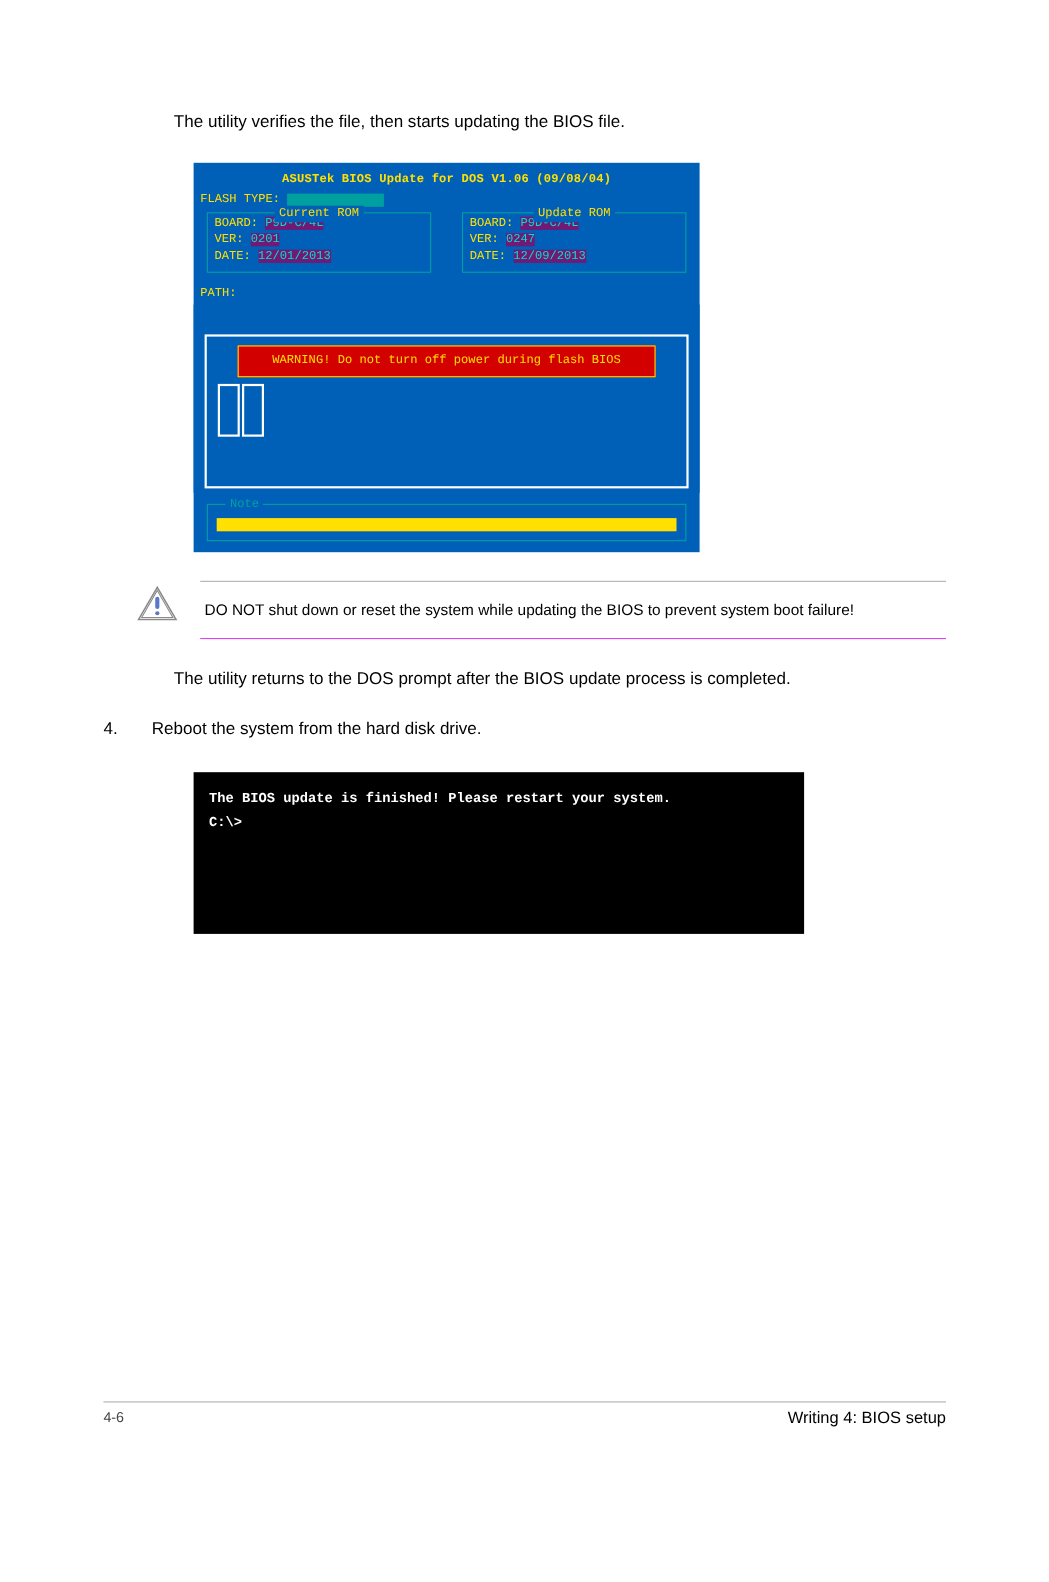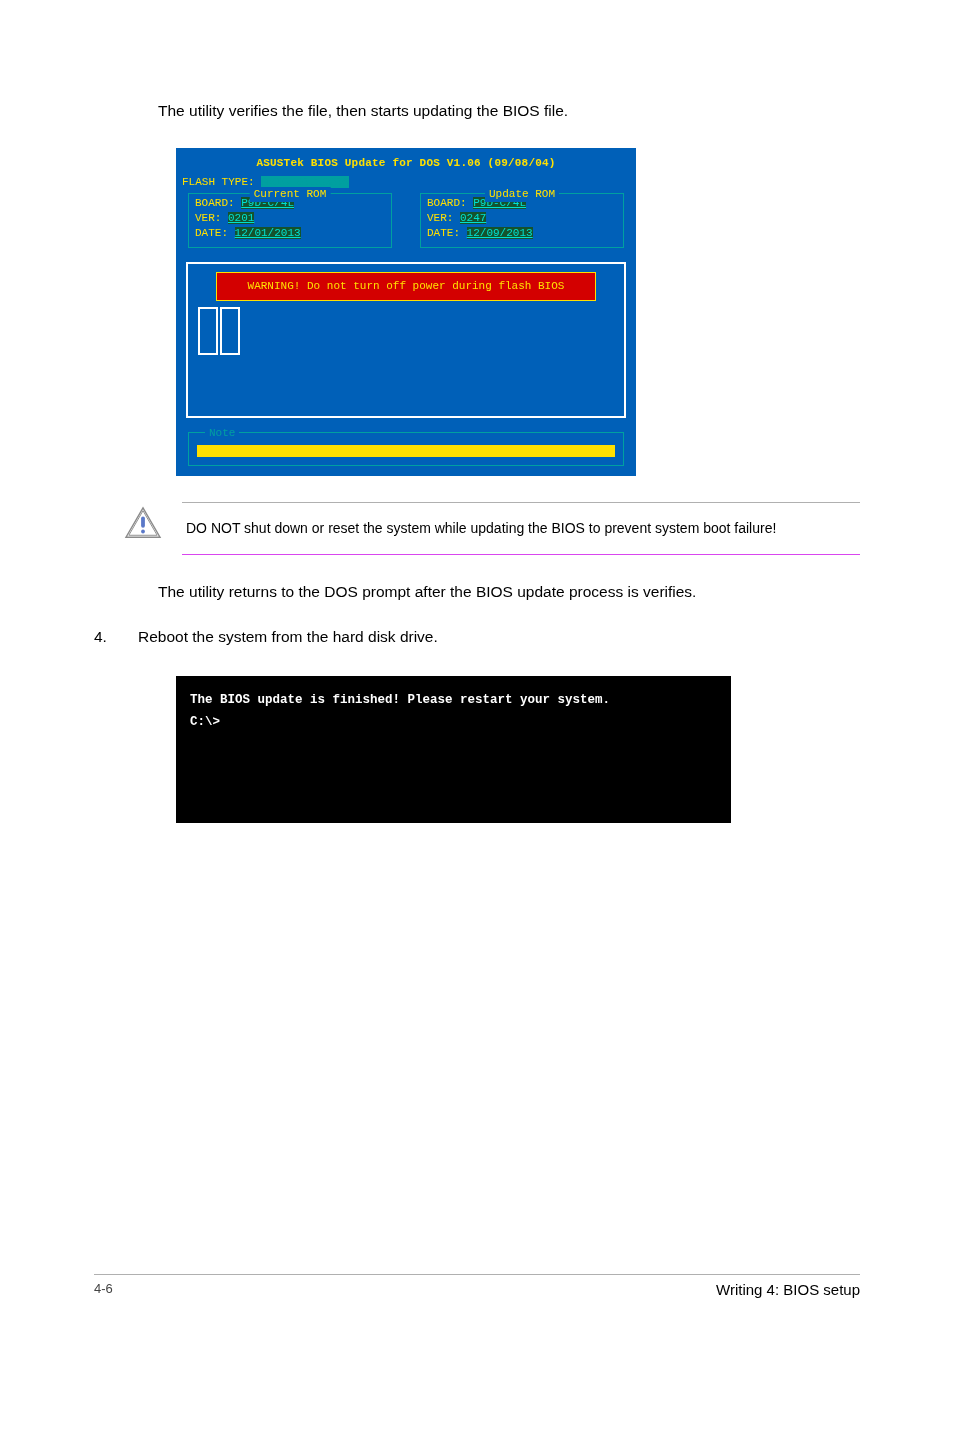--- a/index.html
+++ b/index.html
@@ -21,26 +21,26 @@
   .flashrow .k { color: #ffe000; }
   .flashrow .v { background: #00a0a0; color:#00a0a0; padding: 0 1px; }
   .flashrow .v::before{content:'';}
 
   .romrow { display: flex; gap: 28px; padding: 2px 12px 10px 12px; }
   .fieldset { flex: 1; border: 1px solid #00a0a0; padding: 2px 6px 6px 6px; position: relative; }
   .fieldset .legend { position: absolute; top: -7px; left: 50%; transform: translateX(-50%); background: #0060b8; padding: 0 4px; color: #ffe000; font-size: 11px; }
   .romline { white-space: pre; }
   .romline .k { color: #ffe000; }
   .romline .v { color: #00e0d0; }
-  .romline .v.h { background: #14532d; text-decoration: underline; }
+  .romline .v.h { background: #701a75; }
 
   .pathlabel { padding: 2px 6px 2px 6px; color: #ffe000; }
 
   .warnwrap { background: #0060b8; padding: 4px 10px; }
-  .whitebox { border: 2px solid #fff; padding: 8px 10px 10px 10px; height: 156px; position: relative; }
+  .whitebox { border: 2px solid #fff; padding: 8px 10px 10px 10px; height: 140px; position: relative; margin-top: 23px; }
   .redbox {
     margin: 0 auto 6px auto; width: 380px;
     background: #d30000; border: 1px solid #ffe000;
     color: #ffe000; font-size: 11px; padding: 6px 4px;
     text-align: center;
   }
   .whiteboxes-row { display: flex; gap: 2px; margin-top: 4px; }
   .smallwhite { width: 20px; height: 48px; border: 2px solid #fff; }
 
   .notewrap { margin: 10px 12px 0 12px; border: 1px solid #00a0a0; padding: 6px 8px 8px 8px; position: relative; }
@@ -85,20 +85,21 @@
         <div class="romline"><span class="k">DATE: </span><span class="v h">12/01/2013</span></div>
       </div>
       <div class="fieldset">
         <span class="legend">Update ROM</span>
         <div class="romline"><span class="k">BOARD: </span><span class="v h">P9D-C/4L</span></div>
         <div class="romline"><span class="k">VER: </span><span class="v h">0247</span></div>
         <div class="romline"><span class="k">DATE: </span><span class="v h">12/09/2013</span></div>
       </div>
     </div>
 
+    <div class="pathlabel">PATH:</div>
 
     <div class="warnwrap">
       <div class="whitebox">
         <div class="redbox">WARNING! Do not turn off power during flash BIOS</div>
         <div class="whiteboxes-row">
           <div class="smallwhite"></div>
           <div class="smallwhite"></div>
         </div>
       </div>
     </div>
@@ -112,21 +113,21 @@
   <div class="caution-block">
     <svg class="cicon" viewBox="0 0 40 36">
       <path d="M20 2 L38 33 L2 33 Z" fill="none" stroke="#8a8a8a" stroke-width="1.5"></path>
       <path d="M20 5 L35 31 L5 31 Z" fill="none" stroke="#8a8a8a" stroke-width="1"></path>
       <rect x="18" y="11" width="4" height="12" rx="2" fill="#5a78c8"></rect>
       <circle cx="20" cy="27" r="2" fill="#5a78c8"></circle>
     </svg>
     <div class="caution-text-wrap">DO NOT shut down or reset the system while updating the BIOS to prevent system boot failure!</div>
   </div>
 
-  <p class="instr" style="margin-top:26px;">The utility returns to the DOS prompt after the BIOS update process is verifies.</p>
+  <p class="instr" style="margin-top:26px;">The utility returns to the DOS prompt after the BIOS update process is completed.</p>
 
   <div class="ol-line">
     <span class="num">4.</span>
     <span>Reboot the system from the hard disk drive.</span>
   </div>
 
   <div class="termbox">
     <div class="b">The BIOS update is finished! Please restart your system.</div>
     <div class="b">C:\&gt;</div>
   </div>

